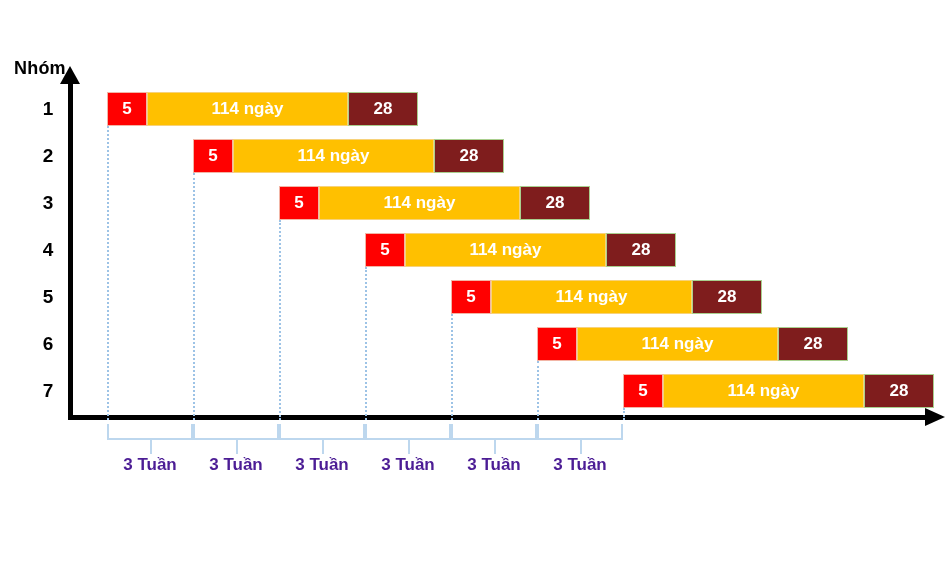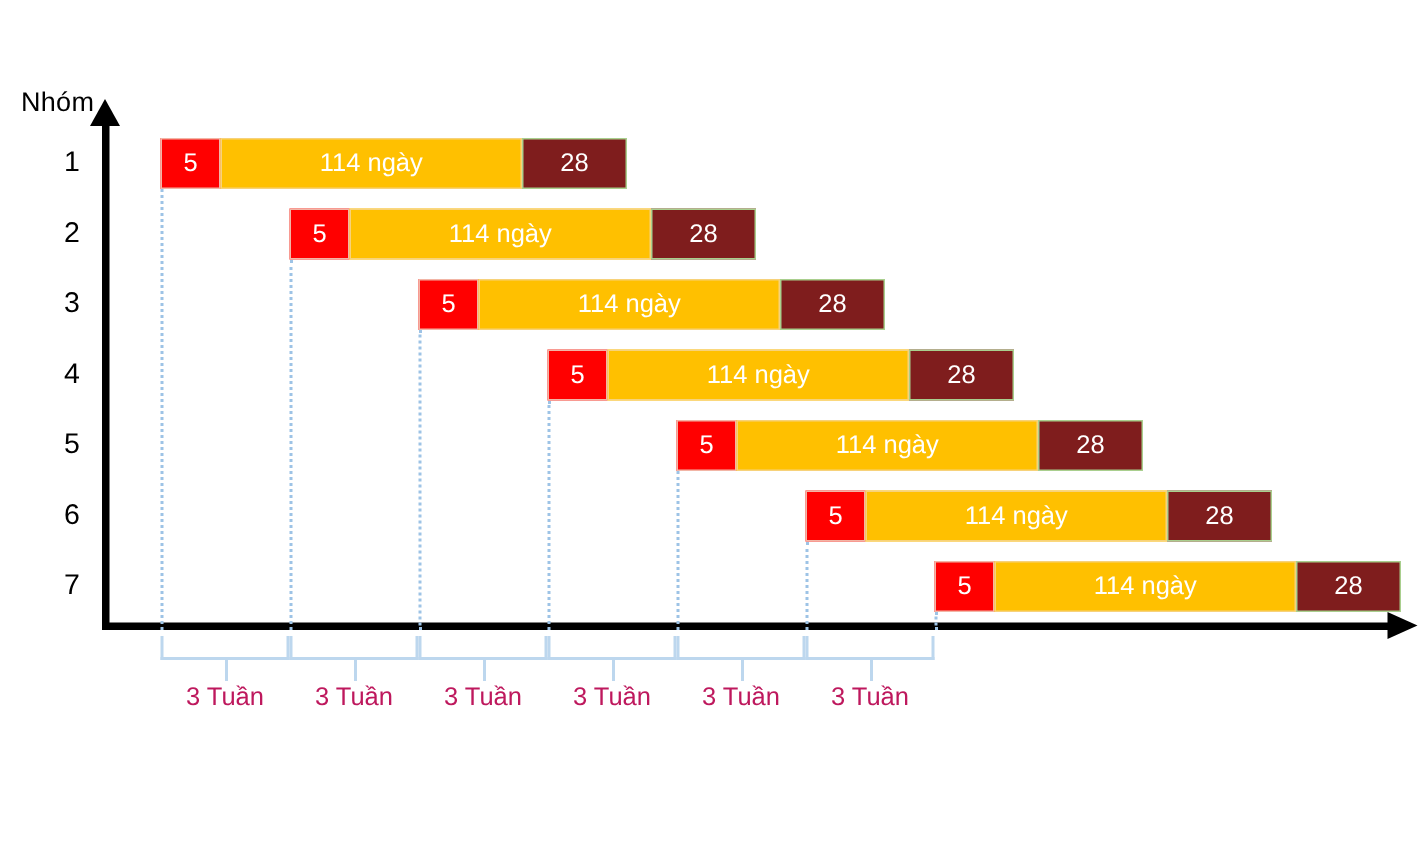--- a/index.html
+++ b/index.html
@@ -9,20 +9,21 @@
   }
   body {
     font-family: "Liberation Sans", sans-serif;
   }
   #canvas {
     position: relative;
     width: 952px;
     height: 486px;
     background: #ffffff;
     overflow: hidden;
+    font-weight: bold;
   }
 
   
   .axis-y-line {
     position: absolute;
     left: 68px;
     top: 82px;
     width: 5px;
     height: 336px;
     background: #000000;
@@ -117,21 +118,21 @@
     position: absolute;
     top: 440px;
     width: 0;
     height: 14px;
     border-left: 2px solid #bdd7ee;
   }
   .bracket-label {
     position: absolute;
     top: 455px;
     font-size: 17px;
-    color: #be185d;
+    color: #4c1d95;
     text-align: right;
     transform: translateX(-50%);
     white-space: nowrap;
   }
 </style>
 </head>
 <body>
 
 <div id="canvas">
 

